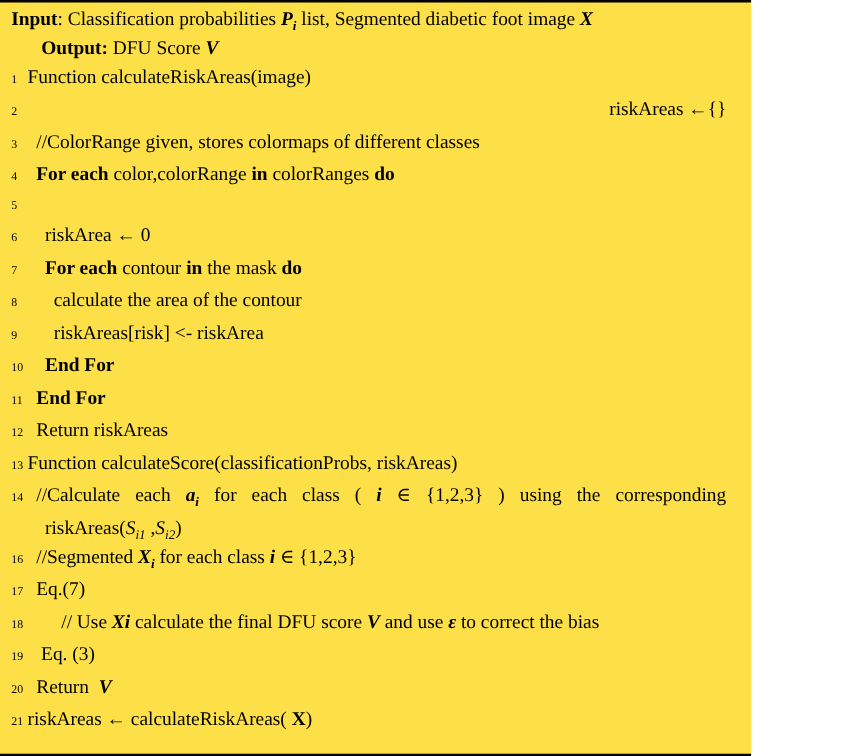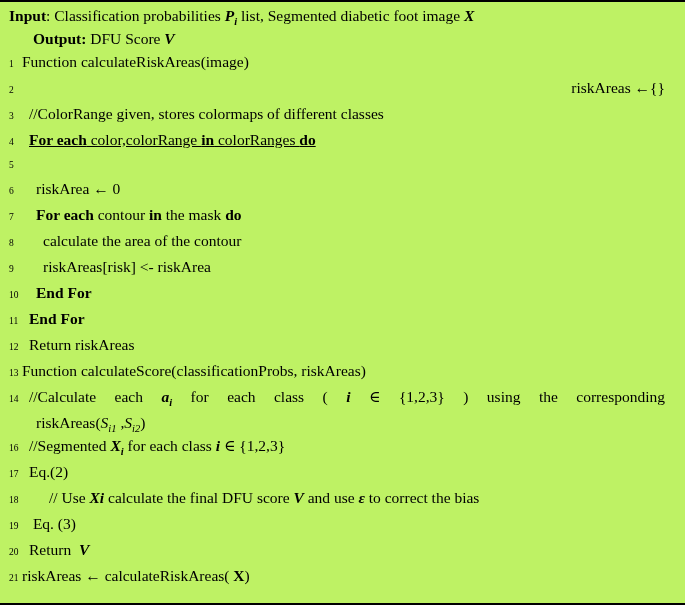--- a/index.html
+++ b/index.html
@@ -3,25 +3,25 @@
 <meta charset="utf-8">
 <style>
   * { margin: 0; padding: 0; box-sizing: border-box; }
   html, body { background: #ffffff; }
   body {
     font-family: "Liberation Serif", "DejaVu Serif", serif;
     color: #000000;
     width: 685px;
   }
   .algo-wrap {
-    width: 685px;
+    width: 601px;
     height: 605px;
     display: flex;
     flex-direction: column;
-    background: #bef264;
+    background: #fde047;
     overflow: hidden;
   }
   .rule {
     height: 2px;
     background: #000000;
     flex: 0 0 auto;
   }
   .algo-body {
     flex: 1 1 auto;
     padding: 2px 20px 0 9px;
@@ -69,21 +69,21 @@
       <div class="line">
         <span class="num">2</span>
         <span class="content" style="padding-left: 7px; text-align: right;"><span>riskAreas ←{}</span></span>
       </div>
       <div class="line">
         <span class="num">3</span>
         <span class="content" style="padding-left: 7px;"><span>//ColorRange given, stores colormaps of different classes</span></span>
       </div>
       <div class="line">
         <span class="num">4</span>
-        <span class="content" style="padding-left: 7px; text-decoration: underline;"><span class="b">For each</span><span> color,colorRange </span><span class="b">in</span><span> colorRanges </span><span class="b">do</span></span>
+        <span class="content" style="padding-left: 7px;"><span class="b">For each</span><span> color,colorRange </span><span class="b">in</span><span> colorRanges </span><span class="b">do</span></span>
       </div>
       <div class="line">
         <span class="num">5</span>
       </div>
       <div class="line">
         <span class="num">6</span>
         <span class="content" style="padding-left: 14px;"><span>riskArea ← 0</span></span>
       </div>
       <div class="line">
         <span class="num">7</span>
@@ -120,21 +120,21 @@
       <div class="line">
         <span class="num"></span>
         <span class="content" style="padding-left: 14px;"><span>riskAreas(</span><span class="i">S</span><sub class="i">i1</sub><span> ,</span><span class="i">S</span><sub class="i">i2</sub><span>)</span></span>
       </div>
       <div class="line">
         <span class="num">16</span>
         <span class="content" style="padding-left: 7px;"><span>//Segmented </span><span class="b i">X</span><sub class="b i">i</sub><span> for each class </span><span class="b i">i</span><span> ∈ {1,2,3}</span></span>
       </div>
       <div class="line">
         <span class="num">17</span>
-        <span class="content" style="padding-left: 7px;"><span>Eq.(2)</span></span>
+        <span class="content" style="padding-left: 7px;"><span>Eq.(7)</span></span>
       </div>
       <div class="line">
         <span class="num">18</span>
         <span class="content" style="padding-left: 7px; margin-left: 20px;"><span>// Use </span><span class="b i">Xi</span><span> calculate the final DFU score </span><span class="b i">V</span><span> and use </span><span class="b i">ε</span><span> to correct the bias</span></span>
       </div>
       <div class="line">
         <span class="num">19</span>
         <span class="content" style="padding-left: 7px;"><span> Eq. (3)</span></span>
       </div>
       <div class="line">

